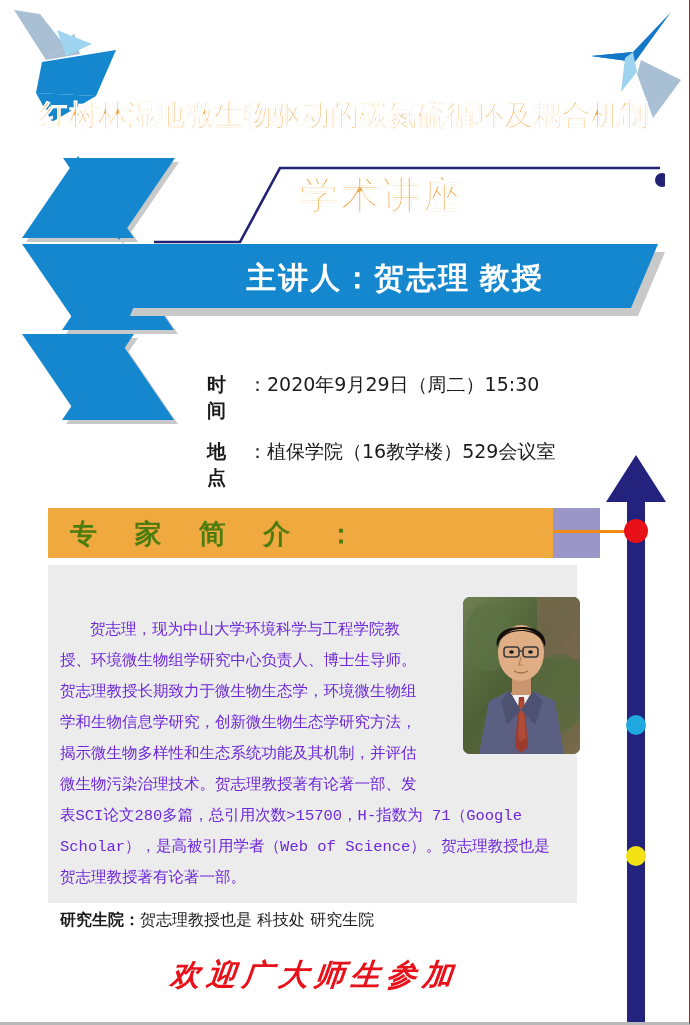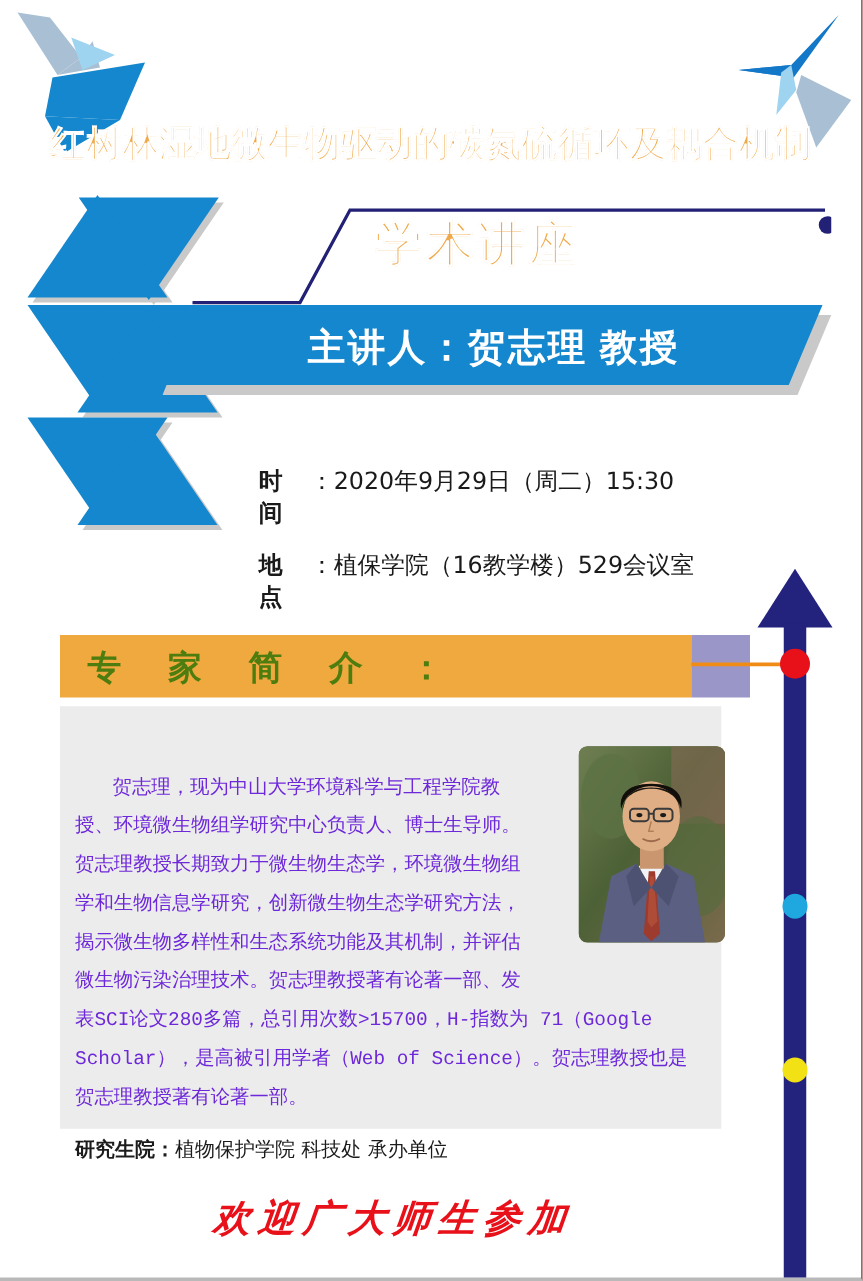--- a/index.html
+++ b/index.html
@@ -259,21 +259,21 @@
     </g>
 
     <ellipse cx="48.5" cy="55" rx="2.4" ry="1.7" fill="#1b1b1b"></ellipse>
     <ellipse cx="67.5" cy="55" rx="2.4" ry="1.7" fill="#1b1b1b"></ellipse>
 
     <path d="M58 60 L56 68 L60 68" stroke="#b08058" stroke-width="1.2" fill="none"></path>
     <path d="M51 74 Q58 78 65 74" stroke="#9d6a4c" stroke-width="1.4" fill="none"></path>
   </svg>
 
   <div class="host-line">
-    <b>研究生院：</b><span>植物保护学院   科技处   承办单位</span>
+    <b>研究生院：</b><span>贺志理教授也是   科技处   研究生院</span>
   </div>
 
   <div class="welcome">欢迎广大师生参加</div>
 
   <svg id="right-arrow" viewBox="0 0 70 575">
     <polygon points="36,5 66,52 6,52" fill="#23237E"></polygon>
     <rect x="27" y="48" width="18" height="527" fill="#23237E"></rect>
     <circle cx="36" cy="81" r="12" fill="#E8111A"></circle>
     <circle cx="36" cy="275" r="10" fill="#1FA8E0"></circle>
     <circle cx="36" cy="406" r="10" fill="#F2E215"></circle>

